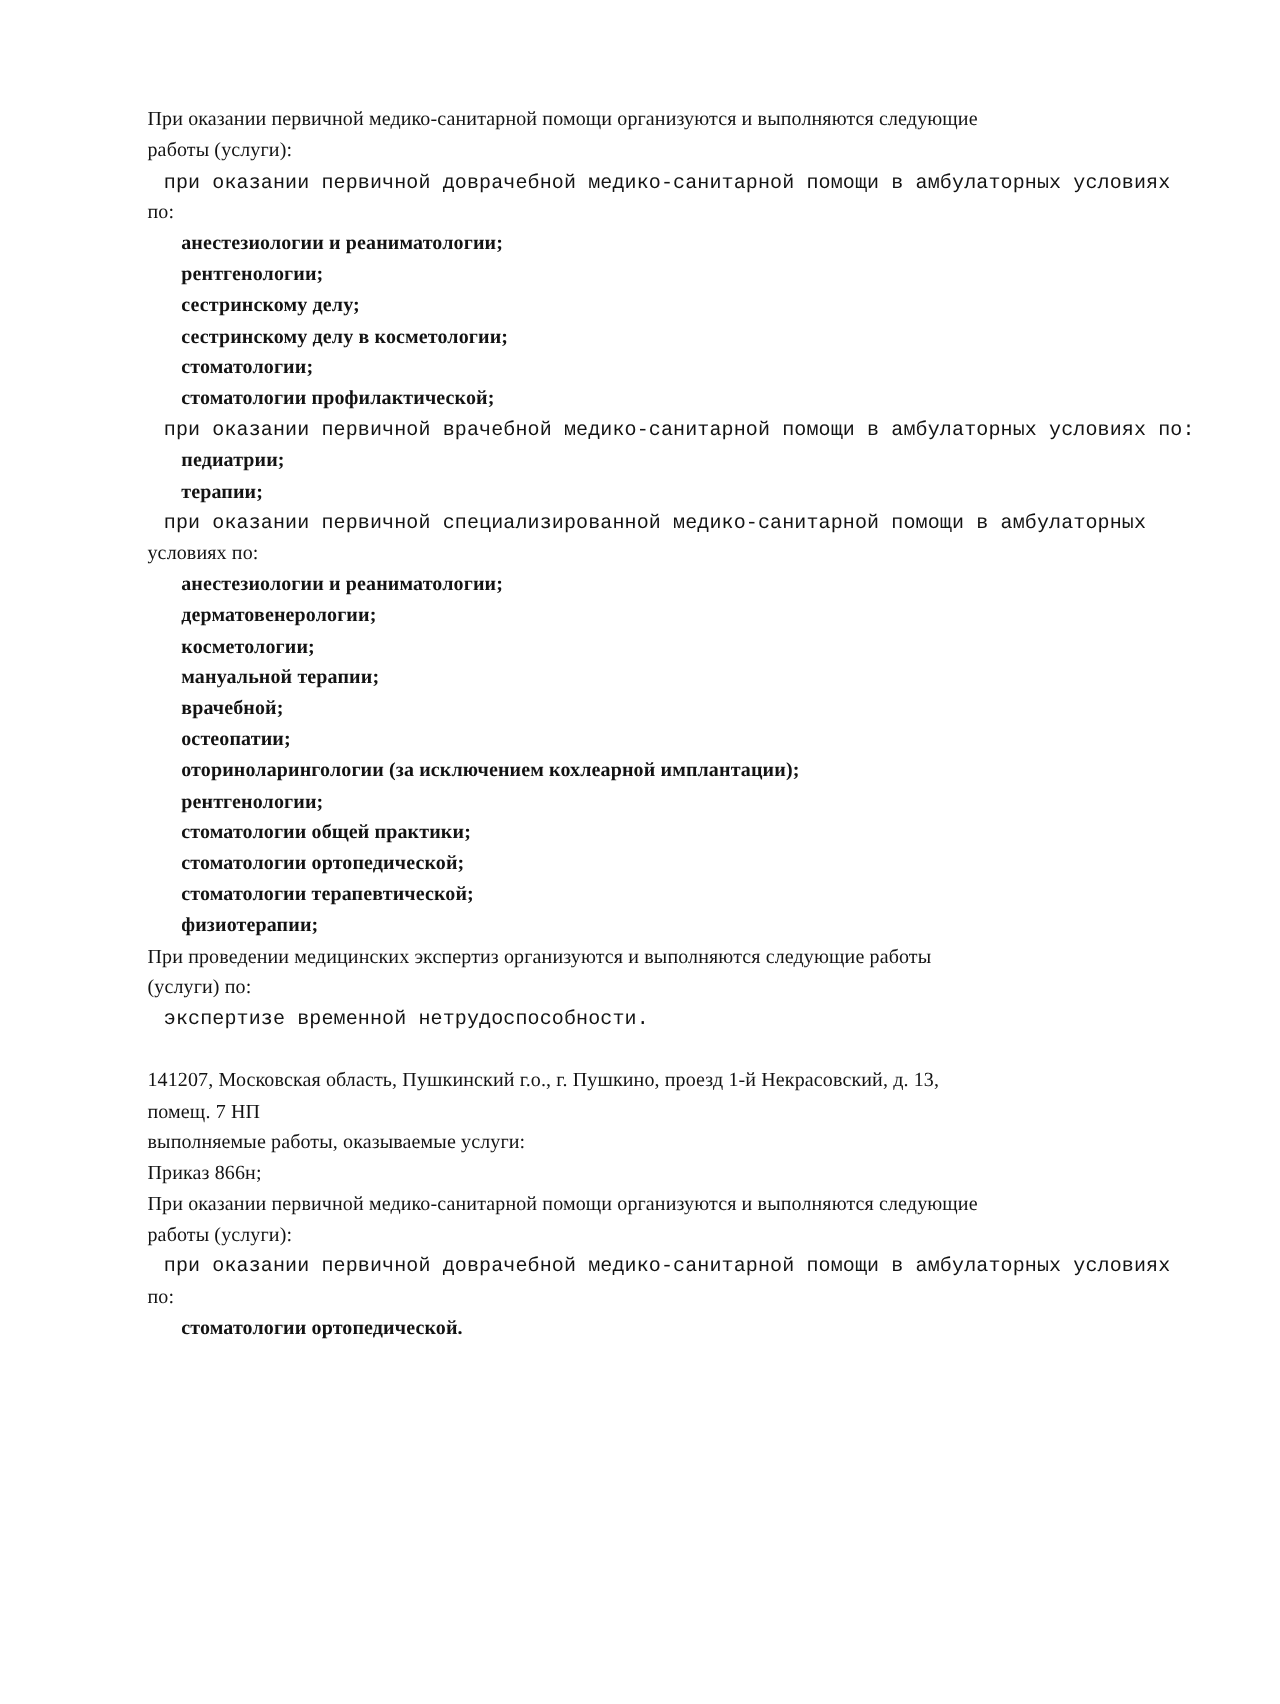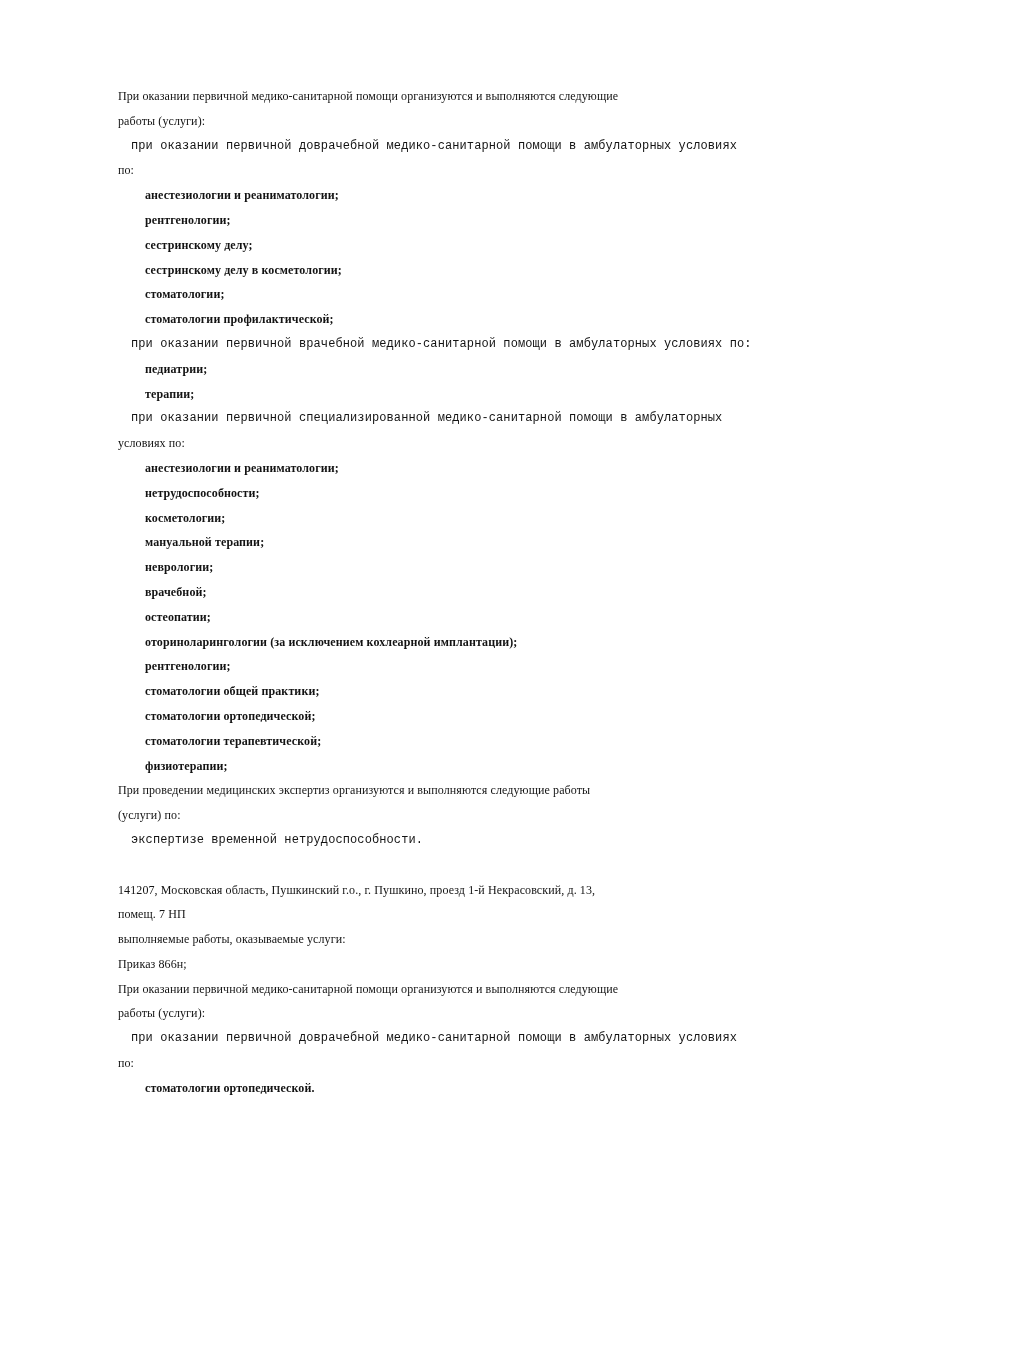--- a/index.html
+++ b/index.html
@@ -22,21 +22,21 @@
     width: 1024px;
     height: 1363px;
     background: #ffffff;
   }
   .doc {
     position: absolute;
     left: 118px;
     top: 84px;
     width: 890px;
     color: #131313;
-    font-size: 12px;
+    font-size: 16px;
     line-height: 24.8px;
     letter-spacing: 0.1px;
   }
   .line {
     white-space: nowrap;
     min-height: 24.8px;
   }
   .indent-0 { padding-left: 0; }
   .indent-1 { padding-left: 13px; font-family: Liberation Mono, monospace; }
   .indent-2 { padding-left: 27px; font-weight: bold; }
@@ -56,24 +56,23 @@
       <div class="line indent-2">сестринскому делу;</div>
       <div class="line indent-2">сестринскому делу в косметологии;</div>
       <div class="line indent-2">стоматологии;</div>
       <div class="line indent-2">стоматологии профилактической;</div>
       <div class="line indent-1">при оказании первичной врачебной медико-санитарной помощи в амбулаторных условиях по:</div>
       <div class="line indent-2">педиатрии;</div>
       <div class="line indent-2">терапии;</div>
       <div class="line indent-1">при оказании первичной специализированной медико-санитарной помощи в амбулаторных</div>
       <div class="line indent-0">условиях по:</div>
       <div class="line indent-2">анестезиологии и реаниматологии;</div>
-      <div class="line indent-2">нетрудоспособности;</div>
+      <div class="line indent-2">дерматовенерологии;</div>
       <div class="line indent-2">косметологии;</div>
       <div class="line indent-2">мануальной терапии;</div>
-      <div class="line indent-2">неврологии;</div>
       <div class="line indent-2">врачебной;</div>
       <div class="line indent-2">остеопатии;</div>
       <div class="line indent-2">оториноларингологии (за исключением кохлеарной имплантации);</div>
       <div class="line indent-2">рентгенологии;</div>
       <div class="line indent-2">стоматологии общей практики;</div>
       <div class="line indent-2">стоматологии ортопедической;</div>
       <div class="line indent-2">стоматологии терапевтической;</div>
       <div class="line indent-2">физиотерапии;</div>
       <div class="line indent-0">При проведении медицинских экспертиз организуются и выполняются следующие работы</div>
       <div class="line indent-0">(услуги) по:</div>

